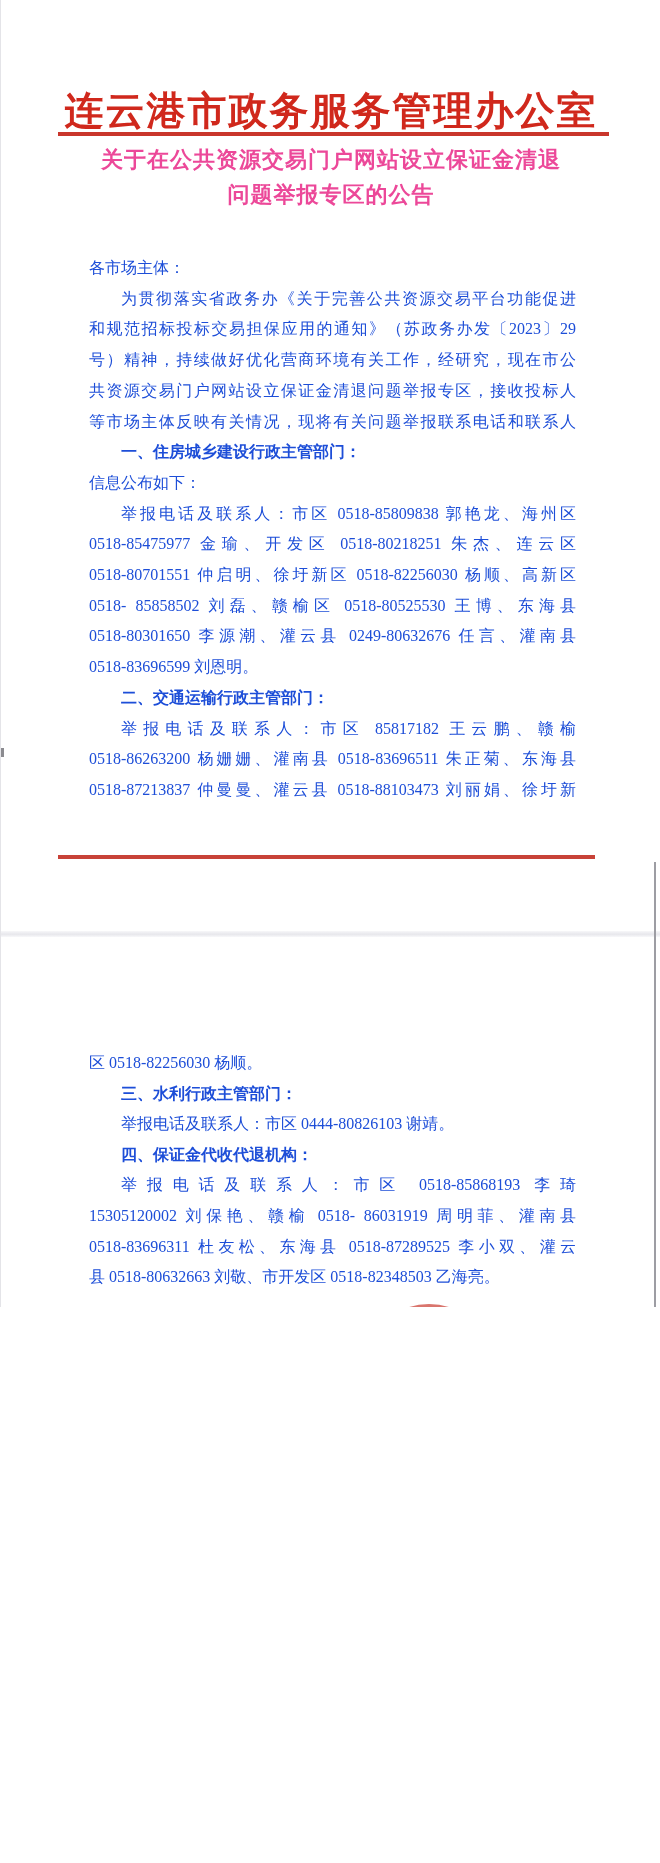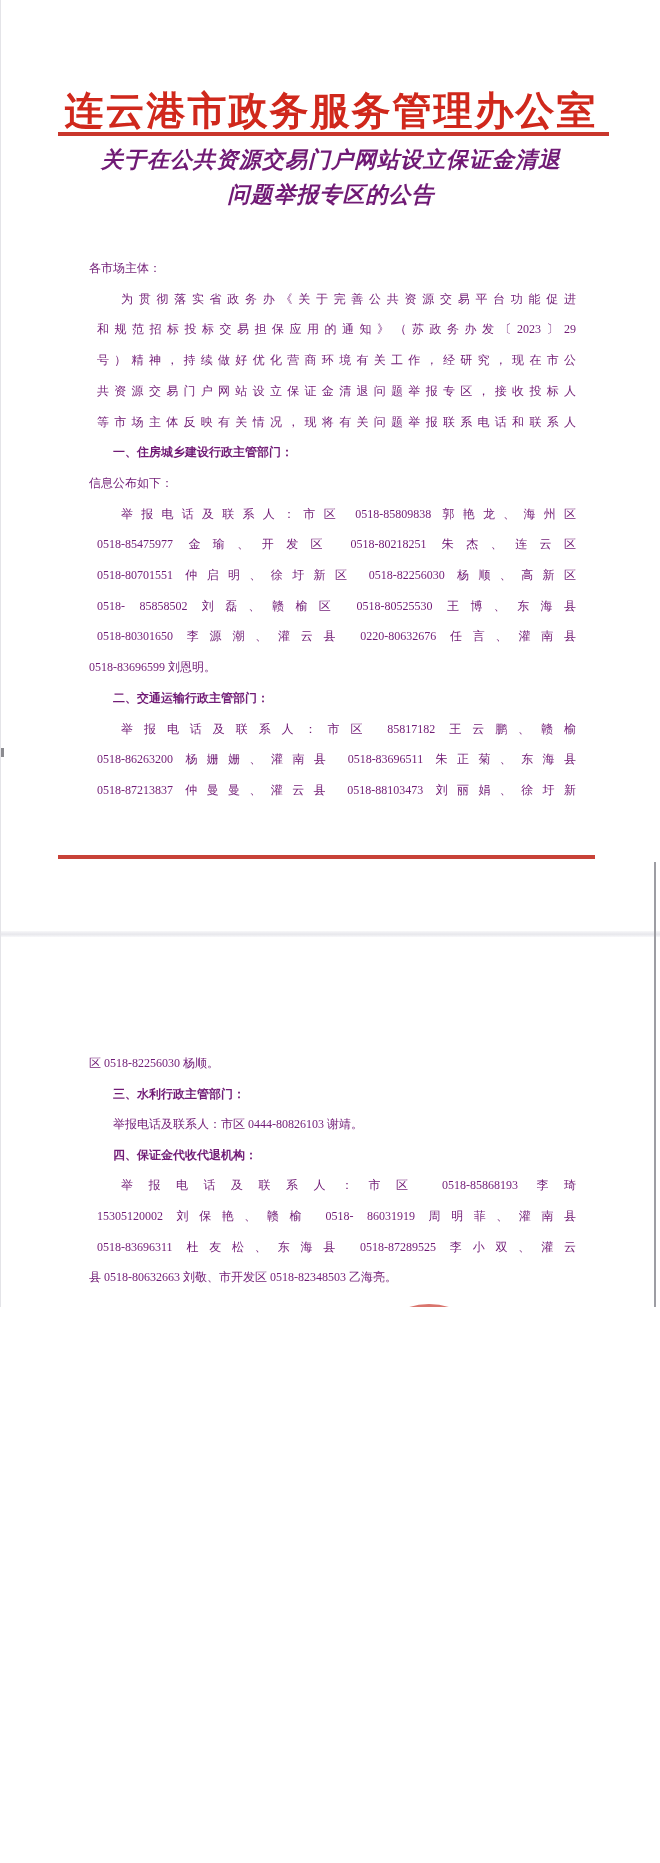--- a/index.html
+++ b/index.html
@@ -8,28 +8,28 @@
     font-family:"Liberation Serif","DejaVu Serif",serif;overflow:hidden;
     border-left:1px solid #e4e4e8;
   }
   .office-name{
     position:absolute;top:84px;left:0;width:660px;text-align:center;
     font-size:39px;font-weight:bold;color:#d0281c;letter-spacing:2px;white-space:nowrap;
   }
   .head-rule{position:absolute;top:132px;left:57px;width:551px;height:4px;background:#c9362c;}
   .doc-title{
     position:absolute;top:142px;left:0;width:660px;text-align:center;
-    font-size:22px;font-weight:bold;color:#701a75;line-height:35px;letter-spacing:1px;font-style:italic;
+    font-size:22px;font-weight:bold;color:#ec4899;line-height:35px;letter-spacing:1px;
   }
-  .body-block{position:absolute;left:88px;width:487px;font-size:12px;color:#701a75;}
+  .body-block{position:absolute;left:88px;width:487px;font-size:16px;color:#1d4ed8;}
   .p1{top:253px;line-height:30.7px;}
   .p2{top:1048px;line-height:30.6px;}
   .bl{min-height:30.6px;}
   .indent{text-indent:2em;}
-  .fill{text-align:justify;text-align-last:justify;margin-left:8px;}
+  .fill{text-align:justify;text-align-last:justify;}
   .bold{font-weight:bold;}
   .foot-rule{position:absolute;top:855px;left:57px;width:537px;height:4px;background:#c84238;}
   .page-sep{position:absolute;top:931px;left:0;width:660px;height:6px;
     background:linear-gradient(#f7f7f9,#e7e7ec 55%,#f8f8fa);}
   .right-edge{position:absolute;left:653px;top:862px;width:2px;height:1001px;background:#9d9da3;}
   .speck{position:absolute;left:0;width:3px;background:#8b8b90;}
   .speck-a{top:748px;height:9px;}
   .speck-b{top:1701px;height:11px;}
   .seal{position:absolute;left:358px;top:1297px;width:140px;height:140px;z-index:1;opacity:.88;}
   .sig-org{position:absolute;left:311px;top:1353px;z-index:2;font-size:18px;
@@ -60,21 +60,21 @@
       <div class="bl fill">和规范招标投标交易担保应用的通知》（苏政务办发〔2023〕29</div>
       <div class="bl fill">号）精神，持续做好优化营商环境有关工作，经研究，现在市公</div>
       <div class="bl fill">共资源交易门户网站设立保证金清退问题举报专区，接收投标人</div>
       <div class="bl fill">等市场主体反映有关情况，现将有关问题举报联系电话和联系人</div>
       <div class="bl indent bold">一、住房城乡建设行政主管部门：</div>
       <div class="bl">信息公布如下：</div>
       <div class="bl indent fill">举报电话及联系人：市区 0518-85809838 郭艳龙、海州区</div>
       <div class="bl fill">0518-85475977 金瑜、开发区 0518-80218251 朱杰、连云区</div>
       <div class="bl fill">0518-80701551 仲启明、徐圩新区 0518-82256030 杨顺、高新区</div>
       <div class="bl fill">0518- 85858502 刘磊、赣榆区 0518-80525530 王博、东海县</div>
-      <div class="bl fill">0518-80301650 李源潮、灌云县 0220-80632676 任言、灌南县</div>
+      <div class="bl fill">0518-80301650 李源潮、灌云县 0249-80632676 任言、灌南县</div>
       <div class="bl">0518-83696599 刘恩明。</div>
       <div class="bl indent bold">二、交通运输行政主管部门：</div>
       <div class="bl indent fill">举报电话及联系人：市区 85817182 王云鹏、赣榆</div>
       <div class="bl fill">0518-86263200 杨姗姗、灌南县 0518-83696511 朱正菊、东海县</div>
       <div class="bl fill">0518-87213837 仲曼曼、灌云县 0518-88103473 刘丽娟、徐圩新</div>
     </div>
 
   <div class="foot-rule"></div>
 
   <div class="page-sep"></div>

